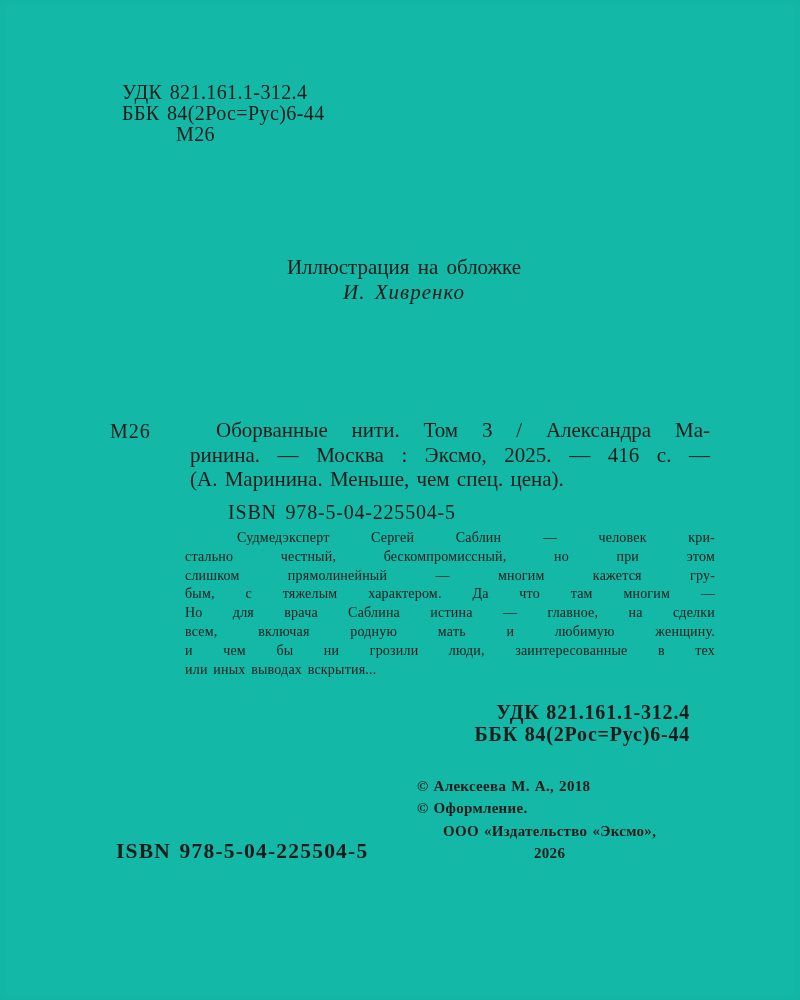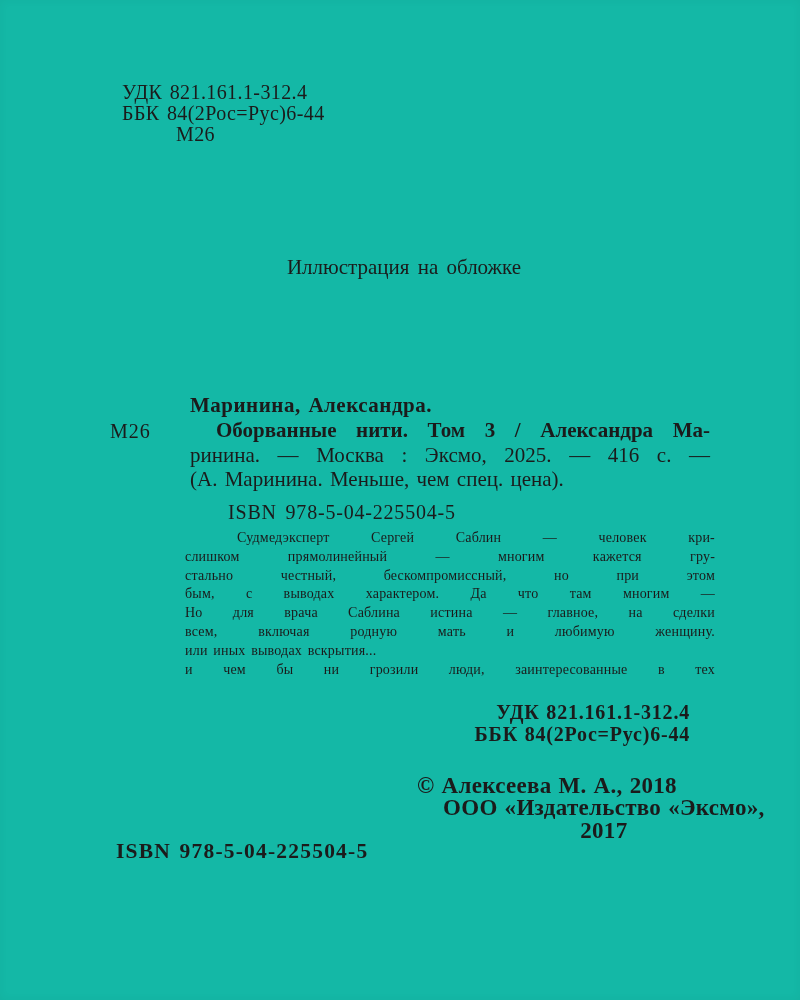--- a/index.html
+++ b/index.html
@@ -38,21 +38,21 @@
   .catalog-m26 {
     position:absolute; left:110px; top:420px;
     font-size:20px; letter-spacing:1px; white-space:nowrap;
   }
   .catalog-lines {
     position:absolute; left:190px; top:418px; width:520px;
     font-size:21px; line-height:24.5px;
   }
   .jline { text-align:justify; text-align-last:justify; text-justify:inter-word; word-spacing:2px; }
   .no-just { text-align:left; text-align-last:left;font-family:Liberation Serif, serif; }
-  .cat-indent { text-indent:26px;font-weight:bold; }
+  .cat-indent { text-indent:26px; }
 
   .isbn-top {
     position:absolute; left:228px; top:501px;
     font-size:20px; letter-spacing:0.8px; word-spacing:3px; white-space:nowrap;
   }
 
   
   .annotation {
     position:absolute; left:185px; top:529px; width:530px;
     font-size:14px; line-height:18.8px;
@@ -63,21 +63,21 @@
   
   .udk-bottom {
     position:absolute; right:110px; top:701px;
     font-size:20px; font-weight:bold; line-height:22px;
     text-align:right; letter-spacing:0.8px; word-spacing:1px; white-space:nowrap;
   }
 
   
   .copyright {
     position:absolute; left:417px; top:775px;
-    font-size:23px; font-weight:bold; line-height:22.3px;
+    font-size:15px; font-weight:bold; line-height:22.3px;
     letter-spacing:0.3px; word-spacing:1px; white-space:nowrap;
   }
   .cr-indent { padding-left:26px;text-align:center; }
 
   
   .isbn-bottom {
     position:absolute; left:116px; top:839px;
     font-size:21.5px; font-weight:bold; letter-spacing:1.2px; word-spacing:2px;
     white-space:nowrap;
   }
@@ -88,51 +88,52 @@
 <div class="page">
 
   <div class="udk-top">
     <div>УДК 821.161.1-312.4</div>
     <div>ББК 84(2Рос=Рус)6-44</div>
     <div class="m26-line">М26</div>
   </div>
 
   <div class="cover-credit">
     <div>Иллюстрация на обложке</div>
+    <div class="artist">И. Хивренко</div>
   </div>
 
-  <div class="catalog-author">Маринина, Александра.</div>
 
   <div class="catalog-m26">М26</div>
 
   <div class="catalog-lines">
       <div class="jline cat-indent">Оборванные нити. Том 3 / Александра Ма-</div>
       <div class="jline">ринина. — Москва : Эксмо, 2025. — 416 с. —</div>
       <div class="jline no-just">(А. Маринина. Меньше, чем спец. цена).</div>
     </div>
 
   <div class="isbn-top">ISBN 978-5-04-225504-5</div>
 
   <div class="annotation">
       <div class="jline ann-line ann-indent">Судмедэксперт Сергей Саблин — человек кри-</div>
+      <div class="jline ann-line">стально честный, бескомпромиссный, но при этом</div>
       <div class="jline ann-line">слишком прямолинейный — многим кажется гру-</div>
-      <div class="jline ann-line">стально честный, бескомпромиссный, но при этом</div>
-      <div class="jline ann-line">бым, с выводах характером. Да что там многим —</div>
+      <div class="jline ann-line">бым, с тяжелым характером. Да что там многим —</div>
       <div class="jline ann-line">Но для врача Саблина истина — главное, на сделки</div>
       <div class="jline ann-line">всем, включая родную мать и любимую женщину.</div>
+      <div class="jline ann-line">и чем бы ни грозили люди, заинтересованные в тех</div>
       <div class="jline ann-line no-just">или иных выводах вскрытия...</div>
-      <div class="jline ann-line">и чем бы ни грозили люди, заинтересованные в тех</div>
     </div>
 
   <div class="udk-bottom">
     <div>УДК 821.161.1-312.4</div>
     <div>ББК 84(2Рос=Рус)6-44</div>
   </div>
 
   <div class="copyright">
     <div>© Алексеева М. А., 2018</div>
+    <div>© Оформление.</div>
     <div class="cr-indent">ООО «Издательство «Эксмо»,</div>
-    <div class="cr-indent">2017</div>
+    <div class="cr-indent">2026</div>
   </div>
 
   <div class="isbn-bottom">ISBN 978-5-04-225504-5</div>
 
 </div>
 
 </body></html>

